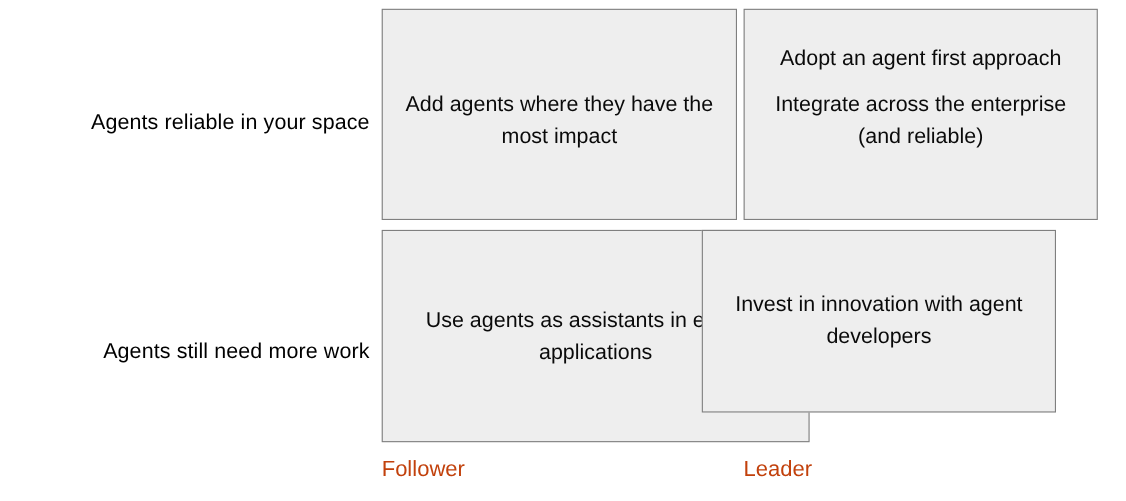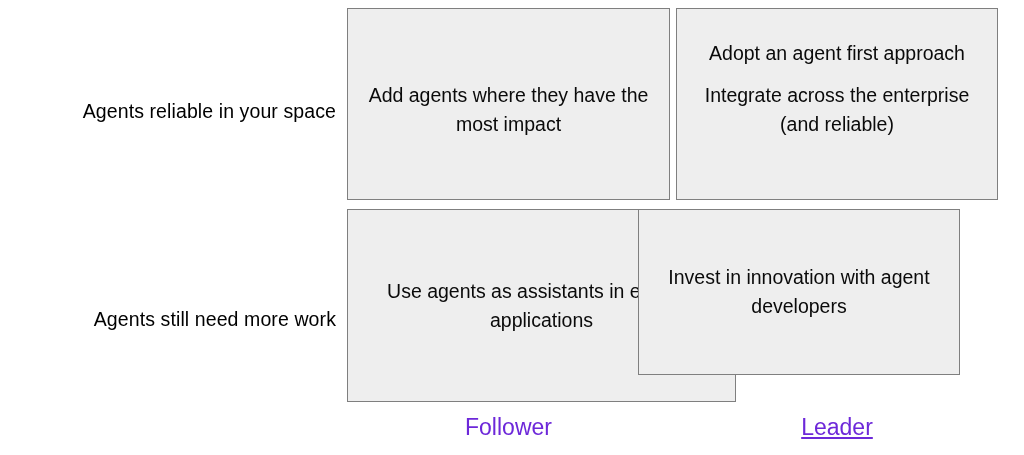--- a/index.html
+++ b/index.html
@@ -35,28 +35,27 @@
     letter-spacing: 0.1px;
     white-space: nowrap;
   }
   #row-label-top    { top: 99px; }
   #row-label-bottom { top: 307px; }
 
   
   .col-label {
     position: absolute;
     top: 415px;
-    color: #6d28d9;
-    font-size: 23px;
+    color: #c2410c;
+    font-size: 20px;
     line-height: 24px;
-    text-align: center;
     white-space: nowrap;
   }
   #col-label-follower { left: 347px; width: 323px; }
-  #col-label-leader   { left: 676px; width: 322px; text-decoration: underline; }
+  #col-label-leader   { left: 676px; width: 322px; }
 
   
   .cell {
     position: absolute;
     box-sizing: border-box;
     background: #eeeeee;
     border: 1px solid #7f7f7f;
     display: flex;
     flex-direction: column;
     align-items: center;

